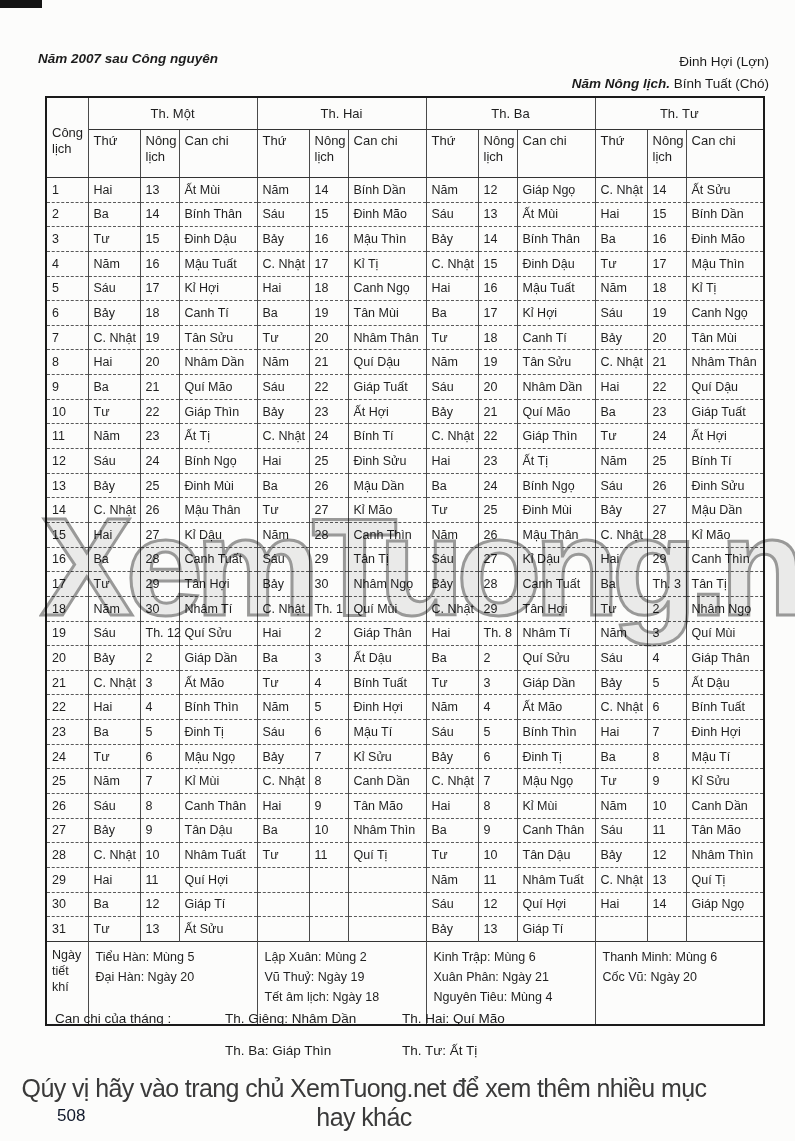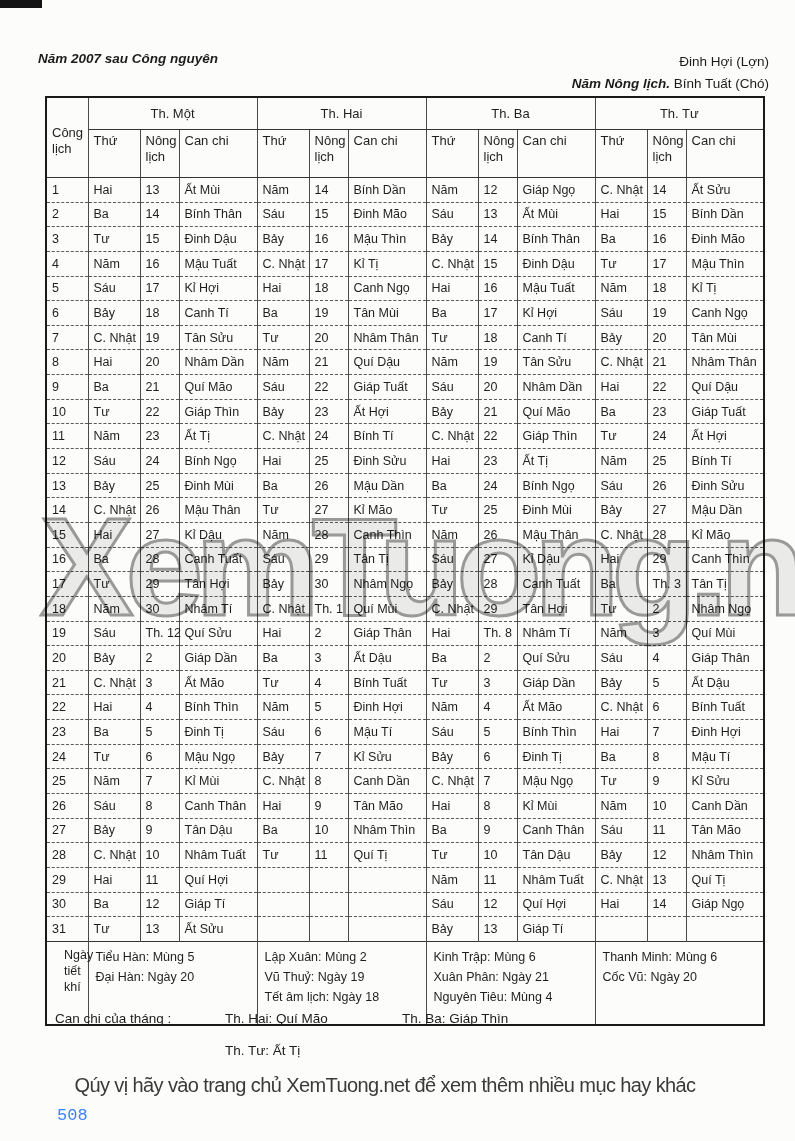--- a/index.html
+++ b/index.html
@@ -27,40 +27,40 @@
   .cal thead th{border-bottom:1px solid #333;}
   .cal th.grp{text-align:center;height:23px;padding:4px;font-size:13px;}
   .cal th.corner{vertical-align:bottom;padding-bottom:21px;line-height:1.18;white-space:normal;font-size:13px;}
   .cal th.sub{height:44px;vertical-align:top;padding-top:3px;line-height:1.25;white-space:normal;font-size:13px;margin-left:20px;}
   .cal tbody tr{height:24.65px;}
   .cal tbody td{border-top:1px dashed #5a5a5a;border-bottom:1px dashed #5a5a5a;}
   .cal tfoot td{
     height:74px;vertical-align:top;padding:5px 3px 3px 7px;
     font-size:12.5px;line-height:1.6;white-space:normal;border-top:1px solid #333;
   }
-  .cal tfoot td.tk-label{padding-left:17px;line-height:1.3;}
+  .cal tfoot td.tk-label{padding-left:5px;line-height:1.3;}
 
   .watermark{
     position:absolute;top:497px;left:40px;z-index:5;
     font-size:140px;font-weight:bold;letter-spacing:-8px;line-height:1;
     color:#ededed;-webkit-text-stroke:3px #9b9b9b;
     white-space:nowrap;pointer-events:none;mix-blend-mode:multiply;
   }
 
   .canchi{position:absolute;top:1011px;left:55px;display:flex;font-size:13.5px;}
   .canchi .lbl{width:170px;}
   .canchi .grid{display:grid;grid-template-columns:177px auto;grid-auto-rows:32px;}
 
   .footer{
     position:absolute;top:1074px;left:0;width:728px;text-align:center;
-    font-size:20px;color:#3a3a3a;letter-spacing:-0.6px;margin-left:21px;
+    font-size:25px;color:#3a3a3a;letter-spacing:-0.6px;
   }
   .pagenum{
-    position:absolute;top:1106px;left:57px;font-size:17px;color:#3b82f6;
-    font-family:Liberation Mono, monospace;
+    position:absolute;top:1106px;left:57px;font-size:17px;color:#0f172a;
+    font-family:Liberation Sans, sans-serif;
   }
 </style>
 </head>
 <body>
 
 <div>
 
   <div class="corner-mark"></div>
 
   <div class="hdr-left">Năm 2007 sau Công nguyên</div>
@@ -599,20 +599,21 @@
           </td>
         </tr>
       </tfoot>
   </table>
 
   <div class="watermark">XemTuong.net</div>
 
   <div class="canchi">
     <div class="lbl">Can chi của tháng :</div>
     <div class="grid" id="canchi-grid">
+        <div>Th. Giêng: Nhâm Dần</div>
         <div>Th. Hai: Quí Mão</div>
         <div>Th. Ba: Giáp  Thìn</div>
         <div>Th. Tư: Ất Tị</div>
       </div>
   </div>
 
   <div class="footer"><span>Qúy vị hãy vào trang chủ </span><span>XemTuong.net</span><span> để xem thêm nhiều mục hay khác</span></div>
 
   <div class="pagenum">508</div>
 

